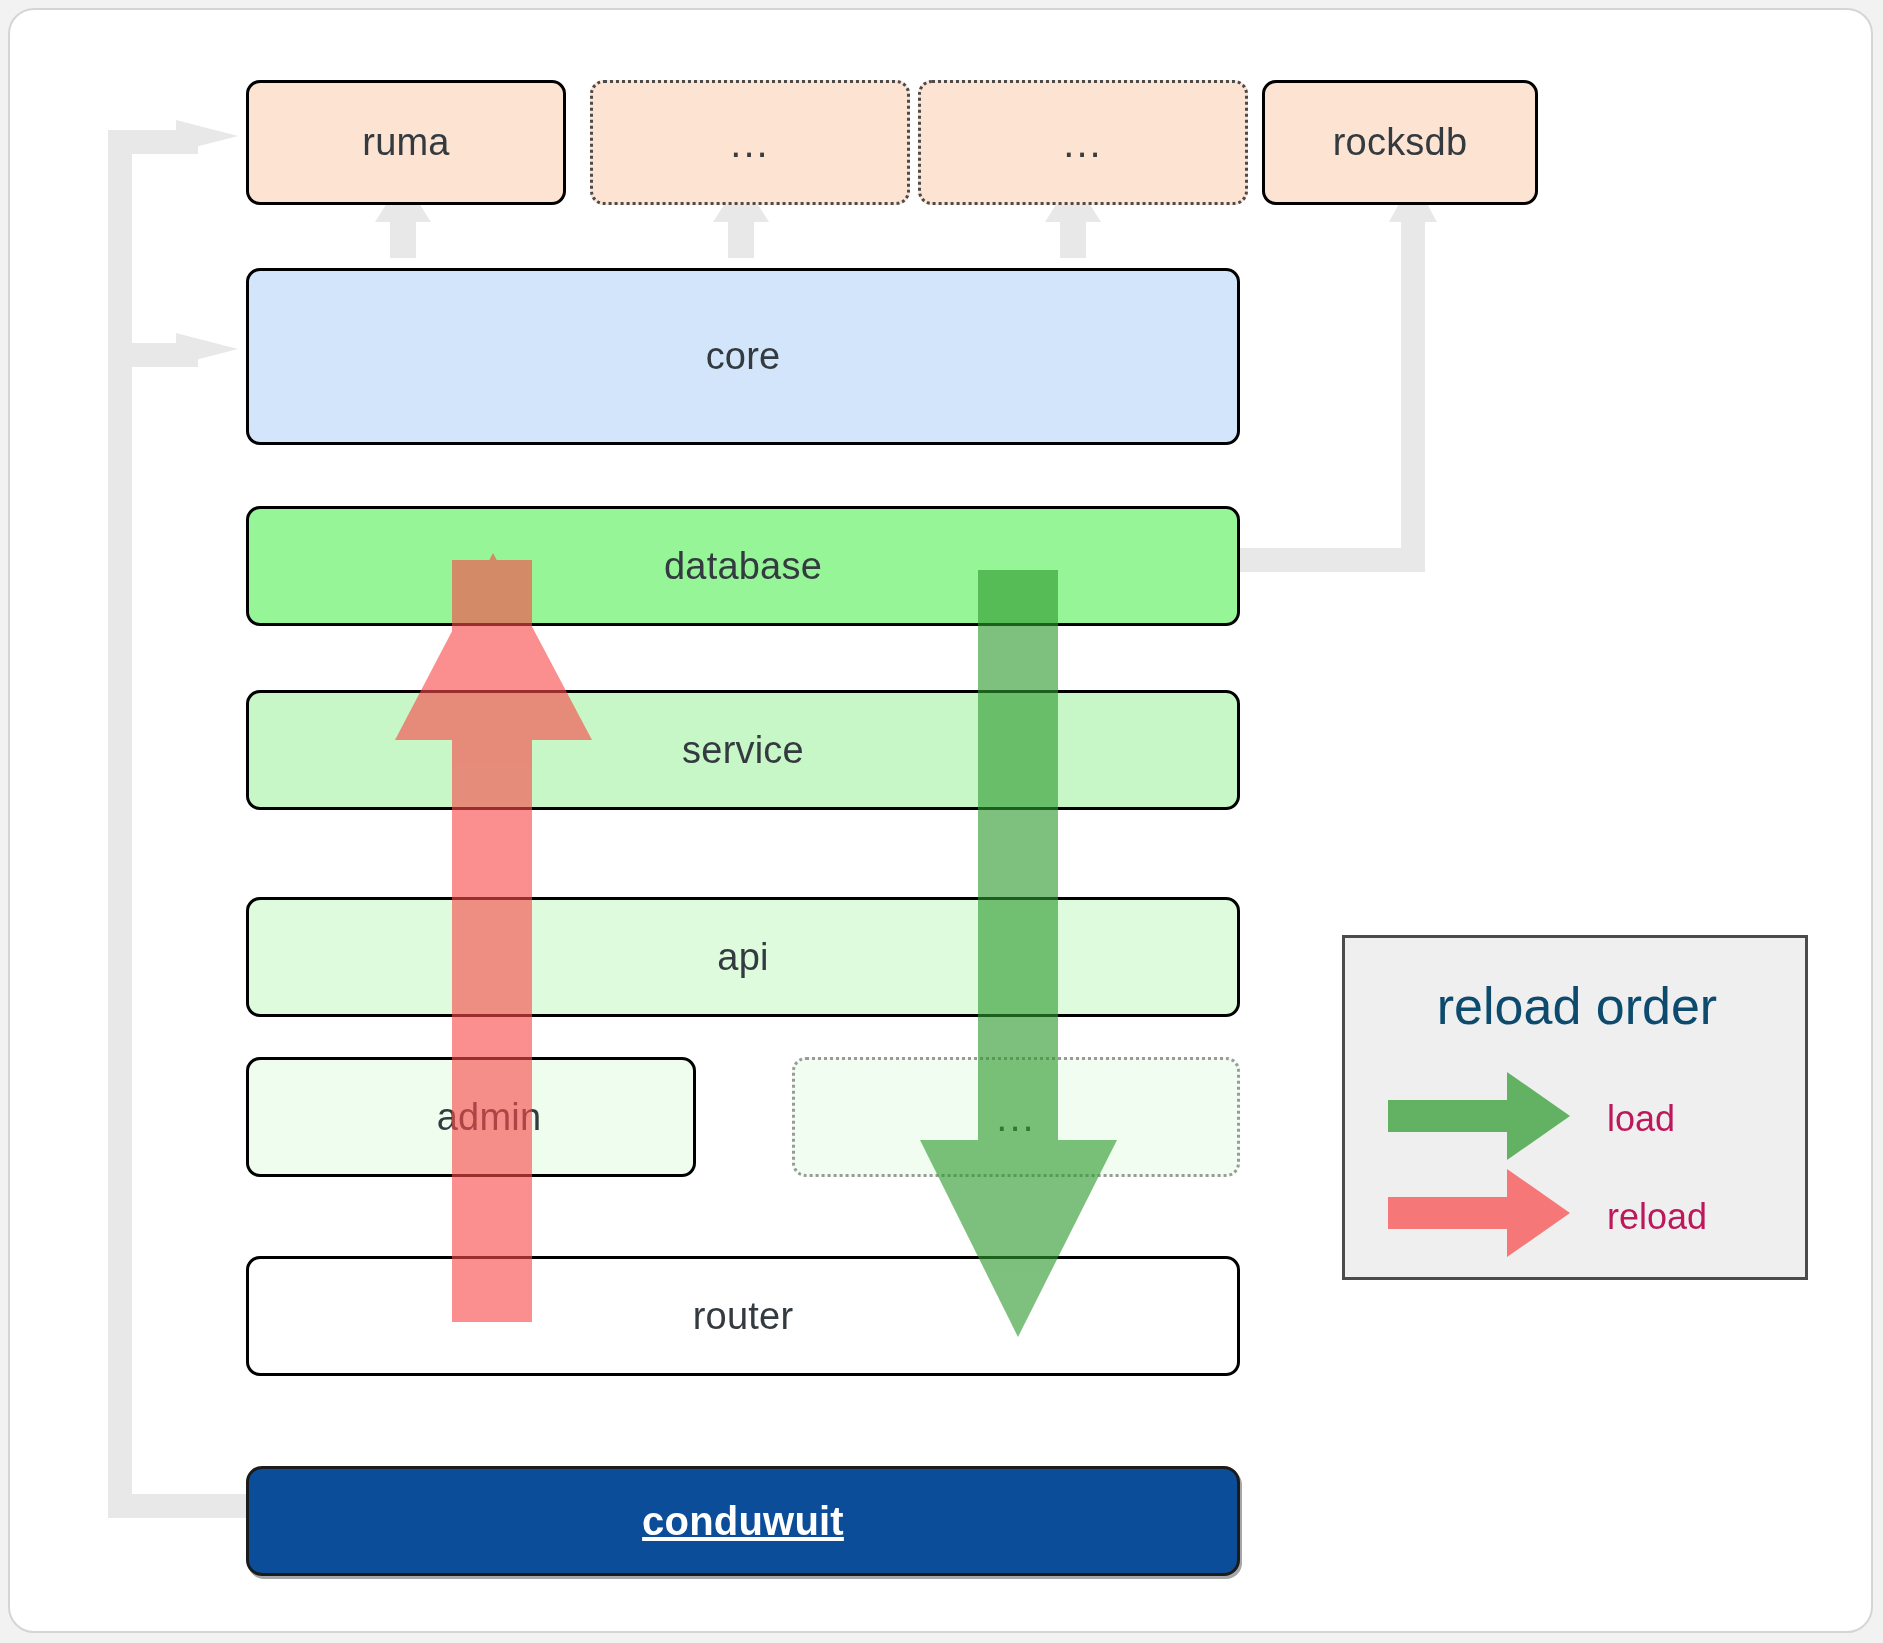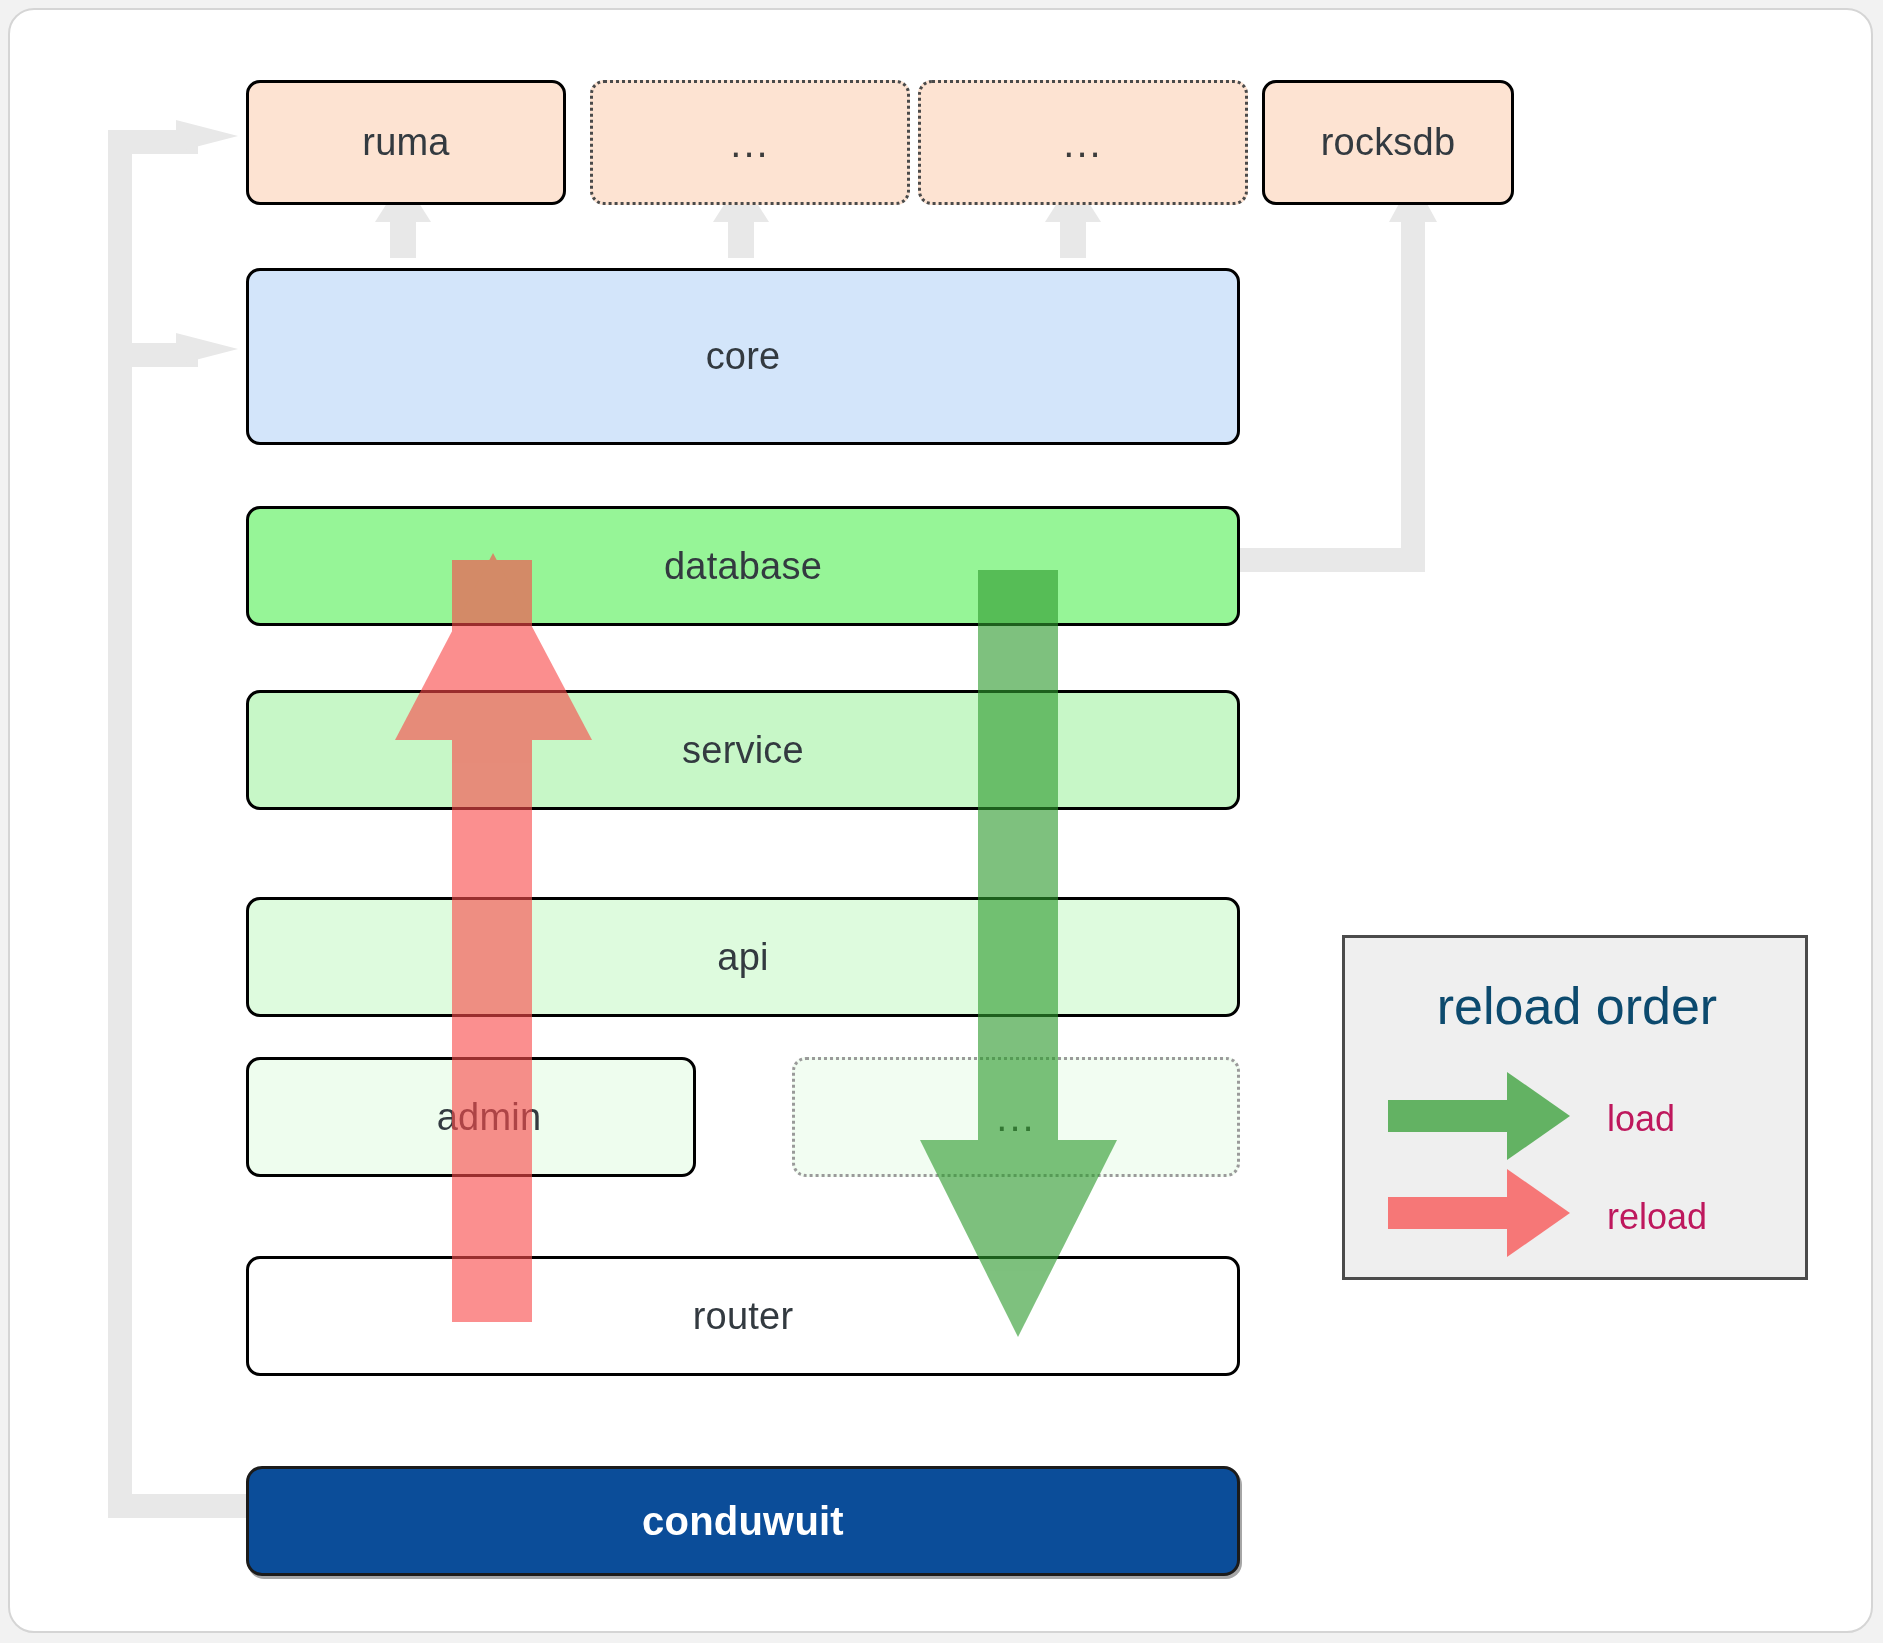--- a/index.html
+++ b/index.html
@@ -99,21 +99,21 @@
   </div>
 
   <div class="node crate dotted" style="left:590px;top:80px;width:320px;height:125px;">
     <span class="dots">...</span>
   </div>
 
   <div class="node crate dotted" style="left:918px;top:80px;width:330px;height:125px;">
     <span class="dots">...</span>
   </div>
 
-  <div class="node crate" style="left:1262px;top:80px;width:252px;height:125px;">
+  <div class="node crate" style="left:1262px;top:80px;width:276px;height:125px;">
     <span>rocksdb</span>
   </div>
 
   <div class="node layer" style="left:246px;top:268px;width:994px;height:177px;background:#d3e5fa;">
     <span>core</span>
   </div>
 
   <div class="node layer" style="left:246px;top:506px;width:994px;height:120px;background:#96f597;">
     <span>database</span>
   </div>
@@ -131,21 +131,21 @@
   </div>
 
   <div class="node layer dotted" style="left:792px;top:1057px;width:448px;height:120px;background:#f2fdf2;border-color:#9a9a9a;">
     <span class="dots">...</span>
   </div>
 
   <div class="node layer" style="left:246px;top:1240px;width:994px;height:120px;background:#ffffff;margin-top:16px;">
     <span>router</span>
   </div>
 
-  <div class="node conduwuit" style="left:246px;top:1466px;width:994px;height:110px;">
+  <div class="node conduwuit" style="left:246px;top:1466px;width:994px;height:110px;text-decoration:underline;">
     <span>conduwuit</span>
   </div>
 
   <svg class="overlay" viewBox="0 0 1883 1643" xmlns="http://www.w3.org/2000/svg">
 
     <g opacity="0.62">
       <rect x="452" y="560" width="80" height="762" fill="#f94a4a"></rect>
       <polygon points="395,740 592,740 493,553" fill="#f94a4a"></polygon>
     </g>
 

